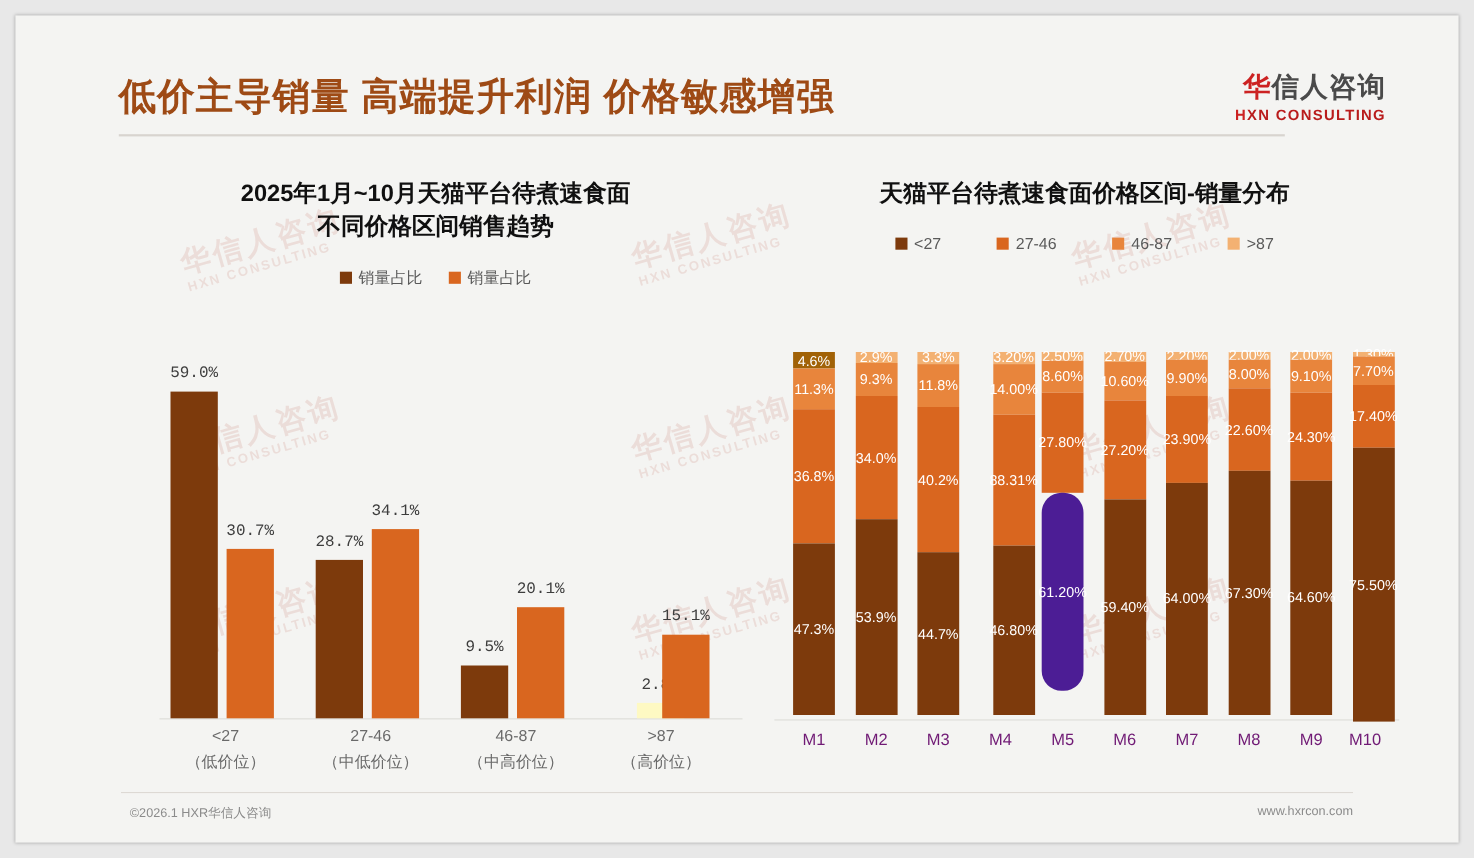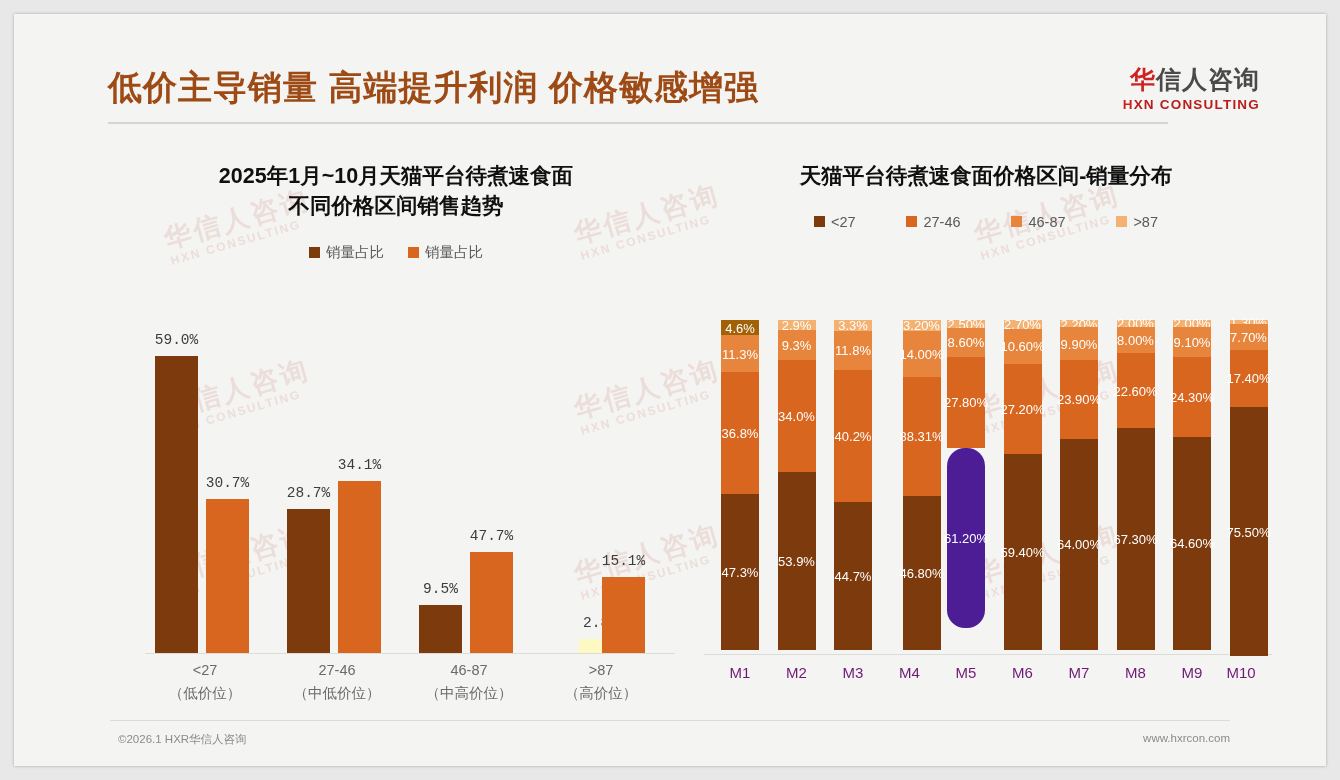--- a/index.html
+++ b/index.html
@@ -197,21 +197,21 @@
         </div>
         <div class="gb-bar b" style="height: 171.6px; background: rgb(217, 102, 31);">
           <div class="lbl">34.1%</div>
         </div>
       </div>
       <div class="gb-group" style="left: 304px;">
         <div class="gb-bar a" style="height: 47.8065px; background: rgb(125, 58, 12);">
           <div class="lbl">9.5%</div>
         </div>
         <div class="gb-bar b" style="height: 101.148px; background: rgb(217, 102, 31);">
-          <div class="lbl">47.7%</div>
+          <div class="lbl">20.1%</div>
         </div>
       </div>
       <div class="gb-group" style="left: 436px;">
         <div class="gb-bar a" style="height: 14.0903px; background: #fef9c3; margin-left: 28px;">
           <div class="lbl">2.8%</div>
         </div>
         <div class="gb-bar b" style="height: 75.9871px; background: rgb(217, 102, 31);">
           <div class="lbl">15.1%</div>
         </div>
       </div>

